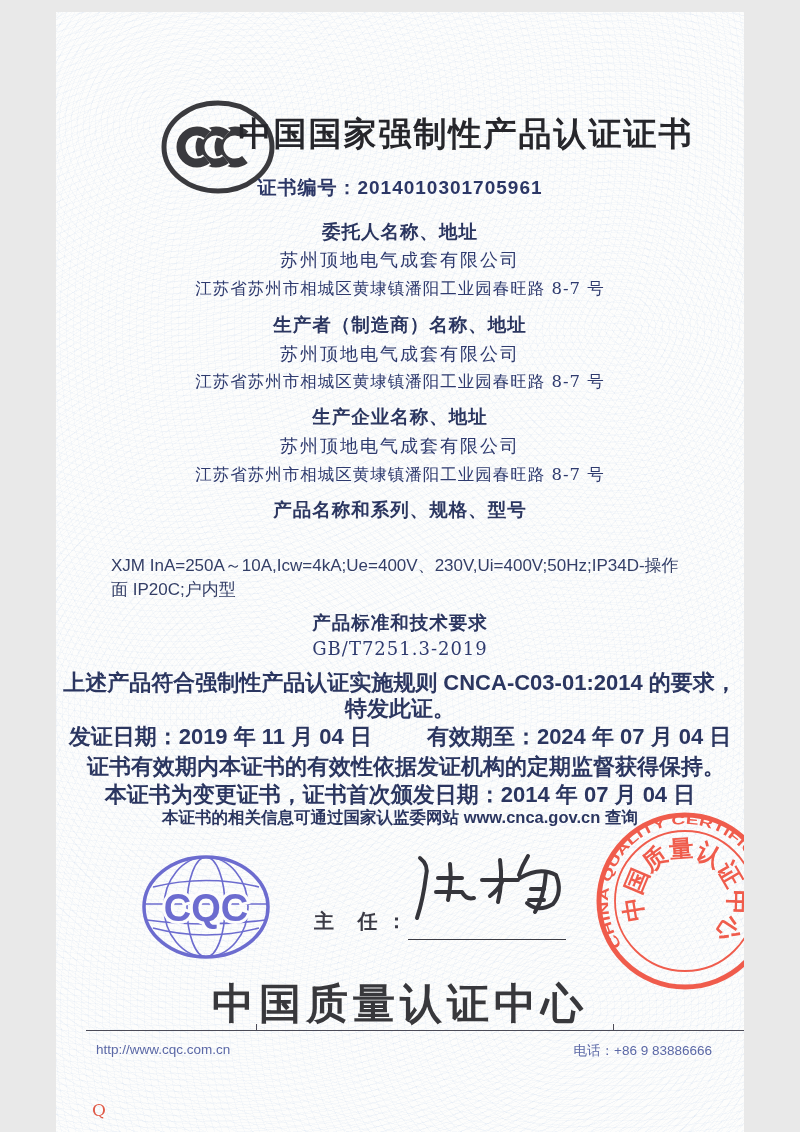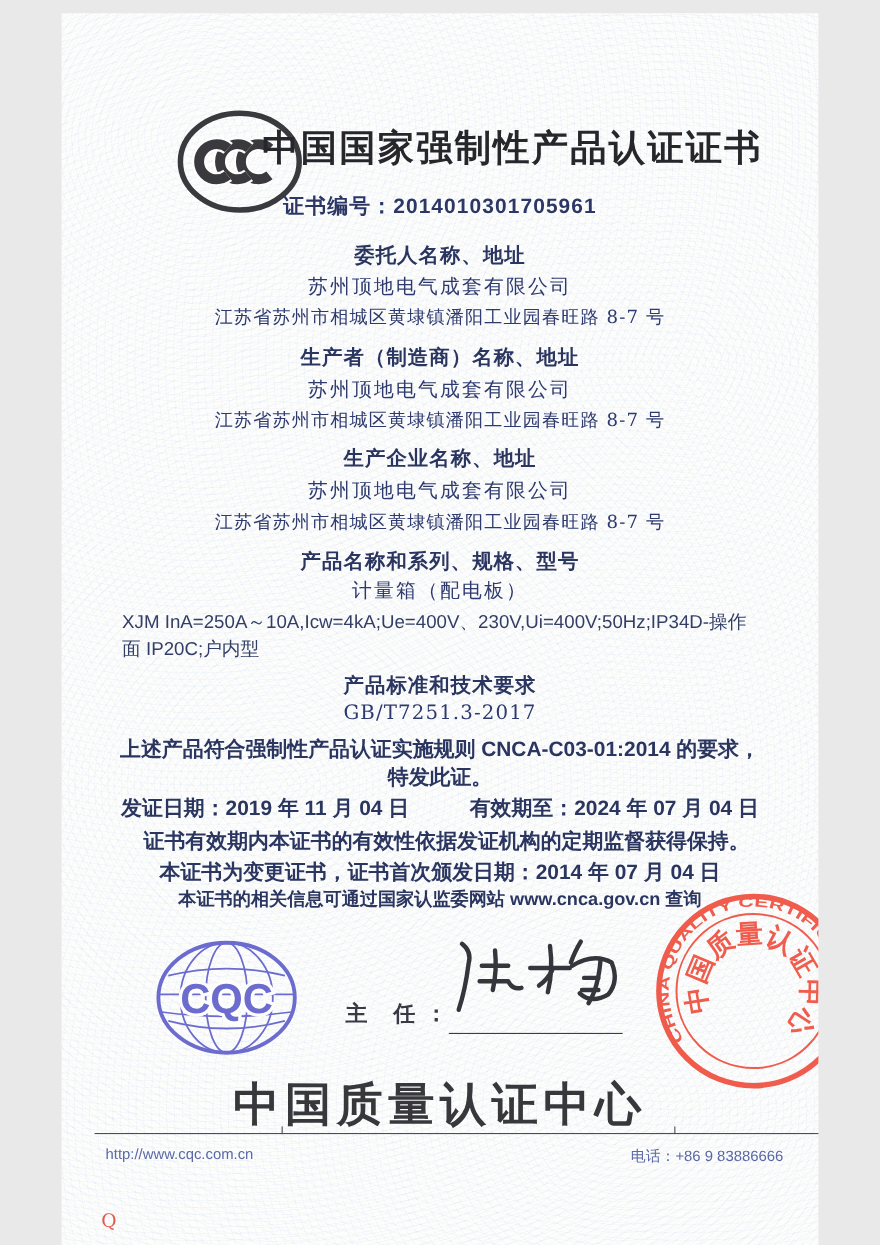--- a/index.html
+++ b/index.html
@@ -17,21 +17,21 @@
   .ctr { left:0; right:0; text-align:center; }
   .title {
     top:100px; left:150px; right:18px; text-align:center;
     font-size:33px; font-weight:700; letter-spacing:2px; color:#26262b;
   }
   .cert-no { top:163px; font-size:19px; font-weight:700; color:#2c3766; letter-spacing:1px; }
   .sec-head { font-size:18.5px; font-weight:700; color:#2b3660; letter-spacing:1px; }
   .sec-line { font-family:"DejaVu Serif", serif; font-size:18px; color:#2e3a6e; letter-spacing:2px; }
   .sec-addr { font-family:"DejaVu Serif", serif; font-size:16.5px; color:#2e3a6e; letter-spacing:1px; }
   .spec-line { font-size:17px; color:#333e66; line-height:24px; left:55px; right:55px; }
-  .stmt { font-size:19px; font-weight:700; color:#2b3660; }
+  .stmt { font-size:22px; font-weight:700; color:#2b3660; }
   .dates { top:710px; display:flex; justify-content:center; gap:55px; }
   .info-line { font-size:16.5px; font-weight:700; color:#2b3660; }
   .director-label { top:896px; left:258px; font-size:20px; font-weight:700; color:#3a3a45; letter-spacing:9px; }
   .sig-underline { top:927px; left:352px; width:158px; border-bottom:1.5px solid #3c3c44; }
   .org-name { top:964px; font-size:42px; font-weight:600; letter-spacing:5px; color:#38383c; }
   .divider { top:1018px; left:30px; width:698px; height:0; border-top:1.5px solid #4c4c58; }
   .tick { width:0; height:7px; border-left:1px solid #4c4c58; top:1012px; }
   .footer-text { top:1030px; font-size:13.5px; color:#5b68a6; }
   .serial-prefix { top:1088px; left:36px; font-size:17px; color:#e05a48; font-family:"DejaVu Serif", serif; }
   .serial-number { top:1081px; left:66px; font-size:27px; letter-spacing:5px; color:#e85443; font-family:"DejaVu Sans Mono", monospace; }
@@ -67,25 +67,24 @@
 
   <div class="abs ctr sec-head" style="top:300px;">生产者（制造商）名称、地址</div>
   <div class="abs ctr sec-line" style="top:330px;">苏州顶地电气成套有限公司</div>
   <div class="abs ctr sec-addr" style="top:359px;">江苏省苏州市相城区黄埭镇潘阳工业园春旺路 8-7 号</div>
 
   <div class="abs ctr sec-head" style="top:392px;">生产企业名称、地址</div>
   <div class="abs ctr sec-line" style="top:422px;">苏州顶地电气成套有限公司</div>
   <div class="abs ctr sec-addr" style="top:452px;">江苏省苏州市相城区黄埭镇潘阳工业园春旺路 8-7 号</div>
 
   <div class="abs ctr sec-head" style="top:485px;">产品名称和系列、规格、型号</div>
-  <div class="abs ctr sec-line" style="top:513px;">计量箱（配电板）</div>
   <div class="abs spec-line" style="top:542px;">XJM InA=250A～10A,Icw=4kA;Ue=400V、230V,Ui=400V;50Hz;IP34D-操作面 IP20C;户内型</div>
 
   <div class="abs ctr sec-head" style="top:598px;">产品标准和技术要求</div>
-  <div class="abs ctr sec-line" style="top:626px; letter-spacing:1px;">GB/T7251.3-2017</div>
+  <div class="abs ctr sec-line" style="top:626px; letter-spacing:1px;">GB/T7251.3-2019</div>
 
   <div class="abs ctr stmt" style="top:656px;">上述产品符合强制性产品认证实施规则 CNCA-C03-01:2014 的要求，</div>
   <div class="abs ctr stmt" style="top:682px;">特发此证。</div>
 
   <div class="abs ctr dates">
     <span class="stmt">发证日期：2019 年 11 月 04 日</span>
     <span class="stmt">有效期至：2024 年 07 月 04 日</span>
   </div>
 
   <div class="abs ctr stmt" style="top:740px;padding-left:12px;">证书有效期内本证书的有效性依据发证机构的定期监督获得保持。</div>

